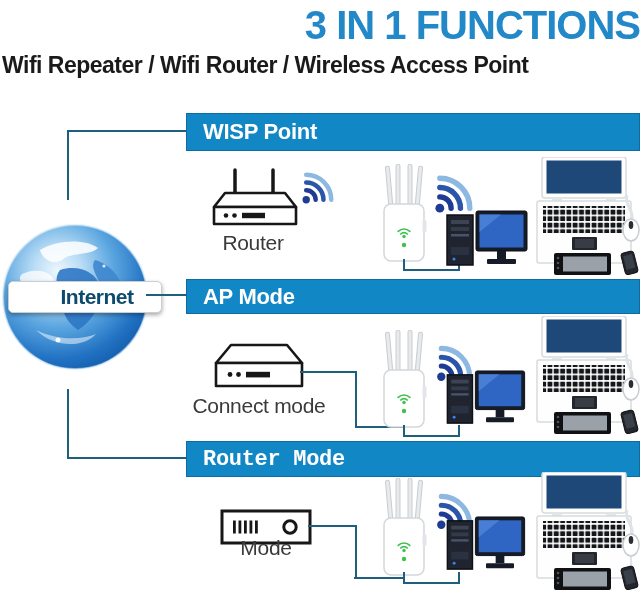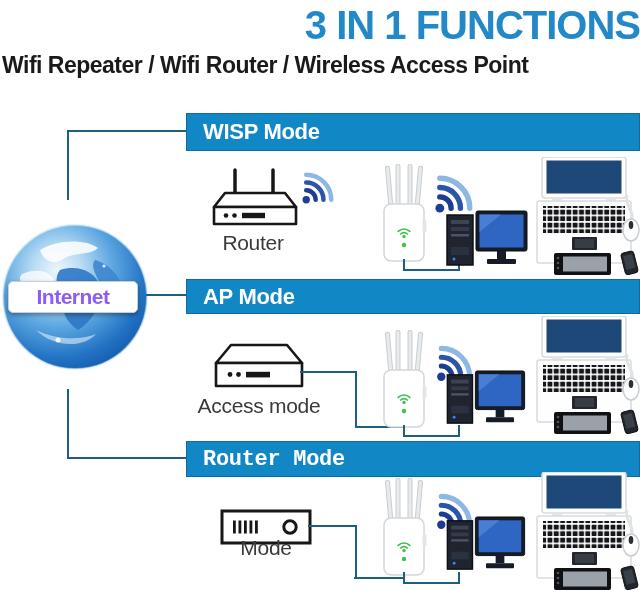--- a/index.html
+++ b/index.html
@@ -34,21 +34,21 @@
   .conn3{left:67px;top:389px;width:119px;height:70px;border-left-width:2.5px;border-bottom-width:2.5px;}
   .wire{position:absolute;box-sizing:border-box;border:0 solid var(--connector,#1d5f7d);}
   .ucable{border-left-width:2.5px;border-right-width:2.5px;border-bottom-width:2.5px;}
   
   .globe{position:absolute;left:0px;top:222px;width:150px;height:150px;}
   .internet-pill{
     position:absolute;left:8px;top:281px;width:128px;height:30px;
     background:#fff;border:1px solid #c9ced2;border-radius:5px;
     box-shadow:0 2px 4px rgba(0,0,0,.35);
     display:flex;align-items:center;justify-content:center;
-    font-size:21px;font-weight:800;color:#8b5cf6;letter-spacing:-0.5px;
+    font-size:21px;font-weight:800;color:#0c4a6e;letter-spacing:-0.5px;padding-left:24px;
   }
   
   .abs{position:absolute;}
   .dev-label{
     position:absolute;text-align:center;font-size:21px;color:var(--device-label-gray,#3a3a3a);
     letter-spacing:-0.3px;
   }
   
   .wf-dot{fill:var(--wifi-dark,#1e3c93);}
   .wf-1{stroke:var(--wifi-dark,#1e3c93);fill:none;stroke-width:5.5;stroke-linecap:round;}
@@ -180,21 +180,21 @@
 
   <svg class="globe" viewBox="0 0 150 150">
       <use href="#icon-globe"></use>
     </svg>
   <div class="internet-pill">Internet</div>
 
   <div class="conn conn1"></div>
   <div class="conn conn2"></div>
   <div class="conn conn3"></div>
 
-  <div class="banner b1">WISP Mode</div>
+  <div class="banner b1">WISP Point</div>
 
   <svg class="abs" style="left:203px;top:166px" width="104" height="62" viewBox="0 0 104 62">
       <use href="#icon-router"></use>
     </svg>
   <div class="dev-label" style="left:193px;top:231px;width:120px">Router</div>
 
   <svg class="abs" style="left:298px;top:162px" width="46" height="46" viewBox="0 0 56 56">
       <use href="#icon-wifi"></use>
     </svg>
 
@@ -214,21 +214,21 @@
 
   <svg class="abs" style="left:528px;top:157px" width="112" height="118" viewBox="0 0 112 118">
       <use href="#icon-laptop"></use>
     </svg>
 
   <div class="banner b2">AP Mode</div>
 
   <svg class="abs" style="left:203px;top:342px" width="112" height="48" viewBox="0 0 112 48">
       <use href="#icon-modem3d"></use>
     </svg>
-  <div class="dev-label" style="left:189px;top:394px;width:140px">Access mode</div>
+  <div class="dev-label" style="left:189px;top:394px;width:140px">Connect mode</div>
 
   <div class="wire" style="left:300px;top:371px;width:57px;height:57px;border-top-width:2.5px;border-right-width:2.5px"></div>
   <div class="wire" style="left:355px;top:425.5px;width:49px;border-bottom-width:2.5px"></div>
 
   <svg class="abs" style="left:381px;top:330px" width="46" height="100" viewBox="0 0 46 100">
       <use href="#icon-extender"></use>
     </svg>
 
   <svg class="abs" style="left:432px;top:334px" width="52" height="52" viewBox="0 0 56 56">
       <use href="#icon-wifi"></use>

